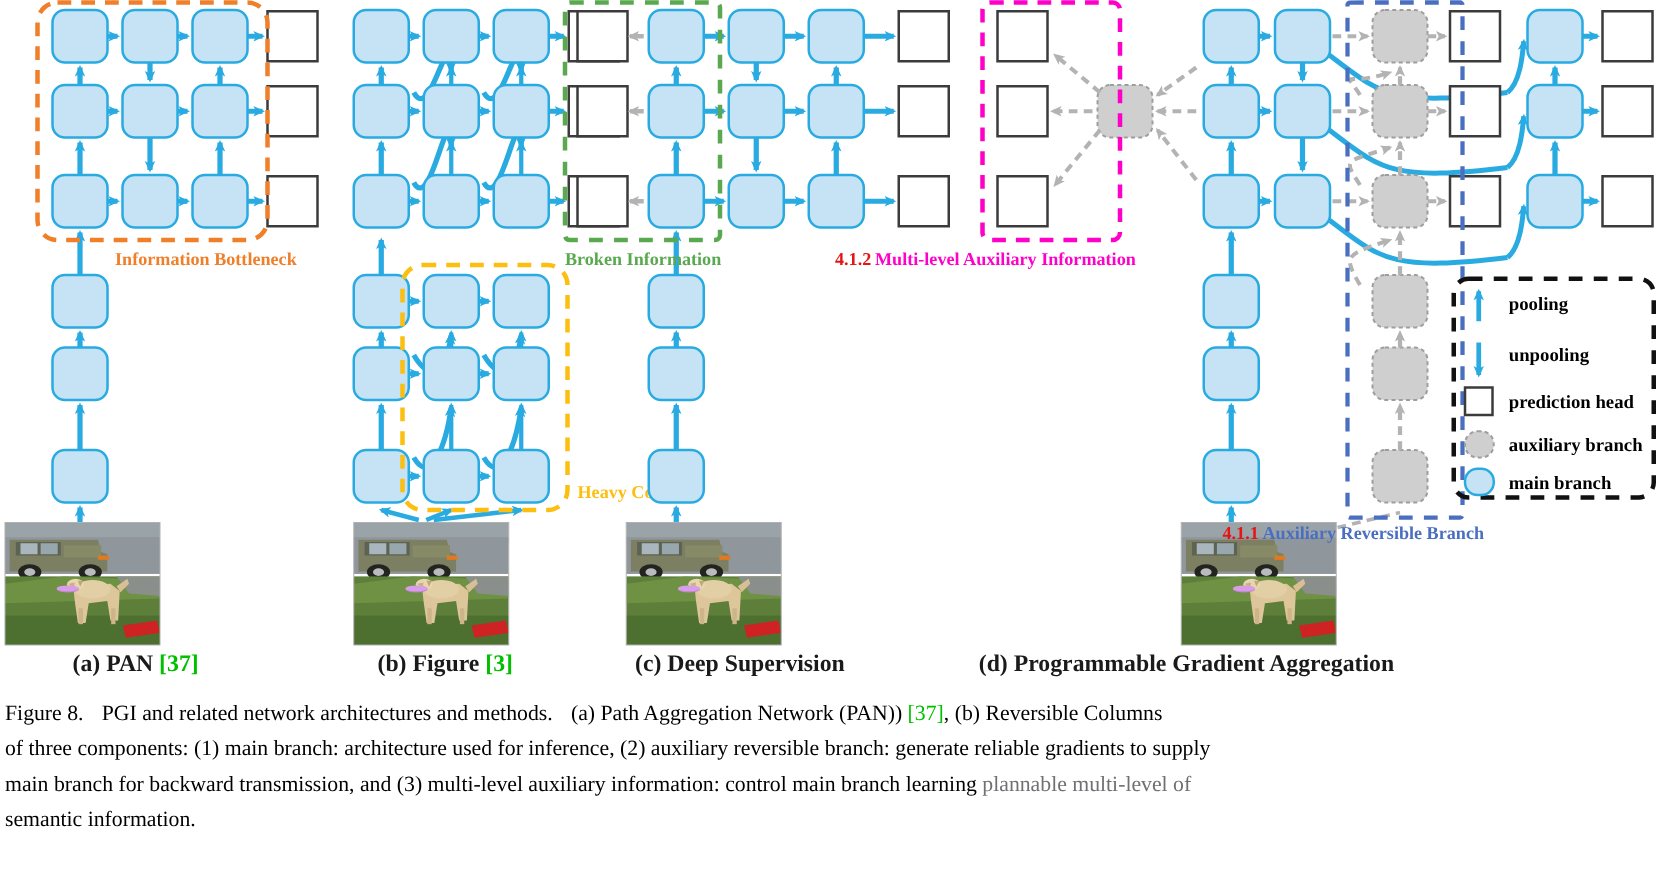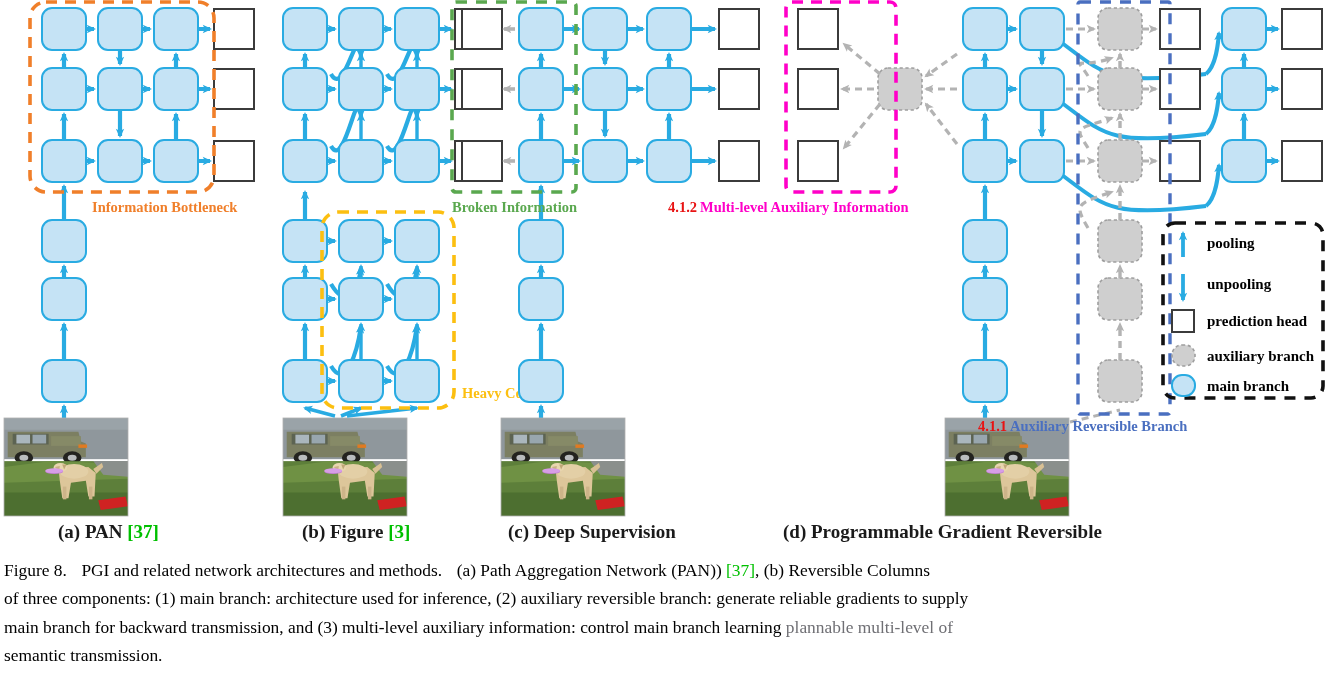--- a/index.html
+++ b/index.html
@@ -413,21 +413,21 @@
       <text x="1207" y="326" fill="#000000" font-size="15" font-family="&quot;Liberation Serif&quot;, serif" font-weight="bold" text-anchor="start">prediction head</text>
       <text x="1207" y="361" fill="#000000" font-size="15" font-family="&quot;Liberation Serif&quot;, serif" font-weight="bold" text-anchor="start">auxiliary branch</text>
       <text x="1207" y="391" fill="#000000" font-size="15" font-family="&quot;Liberation Serif&quot;, serif" font-weight="bold" text-anchor="start">main branch</text>
     </svg>
   </div>
 
 <div class="panel-titles">
   <div class="panel-title" style="left:58px;top:0;"><span>(a) PAN </span><span class="cite-green">[37]</span></div>
   <div class="panel-title" style="left:302px;top:0;"><span>(b) Figure </span><span class="cite-green">[3]</span></div>
   <div class="panel-title" style="left:508px;top:0;"><span>(c) Deep Supervision</span></div>
-  <div class="panel-title" style="left:783px;top:0;"><span>(d) Programmable Gradient Reversible</span></div>
+  <div class="panel-title" style="left:783px;top:0;"><span>(d) Programmable Gradient Aggregation</span></div>
 </div>
 
 <div class="caption">
   <span class="ln"><span>Figure 8.</span><span class="sp"></span><span class="sp"></span><span>PGI and related network architectures and methods.</span><span class="sp"></span><span class="sp"></span><span>(a) Path Aggregation Network (PAN))</span> <span class="cite-green">[37]</span><span>, (b) Reversible Columns</span></span>
   <span class="ln">of three components: (1) main branch: architecture used for inference, (2) auxiliary reversible branch: generate reliable gradients to supply</span>
   <span class="ln"><span>main branch for backward transmission, and (3) multi-level auxiliary information: control main branch learning </span><span class="faded">plannable multi-level of</span></span>
-  <span class="ln">semantic transmission.</span>
+  <span class="ln">semantic information.</span>
 </div>
 
 </body></html>

